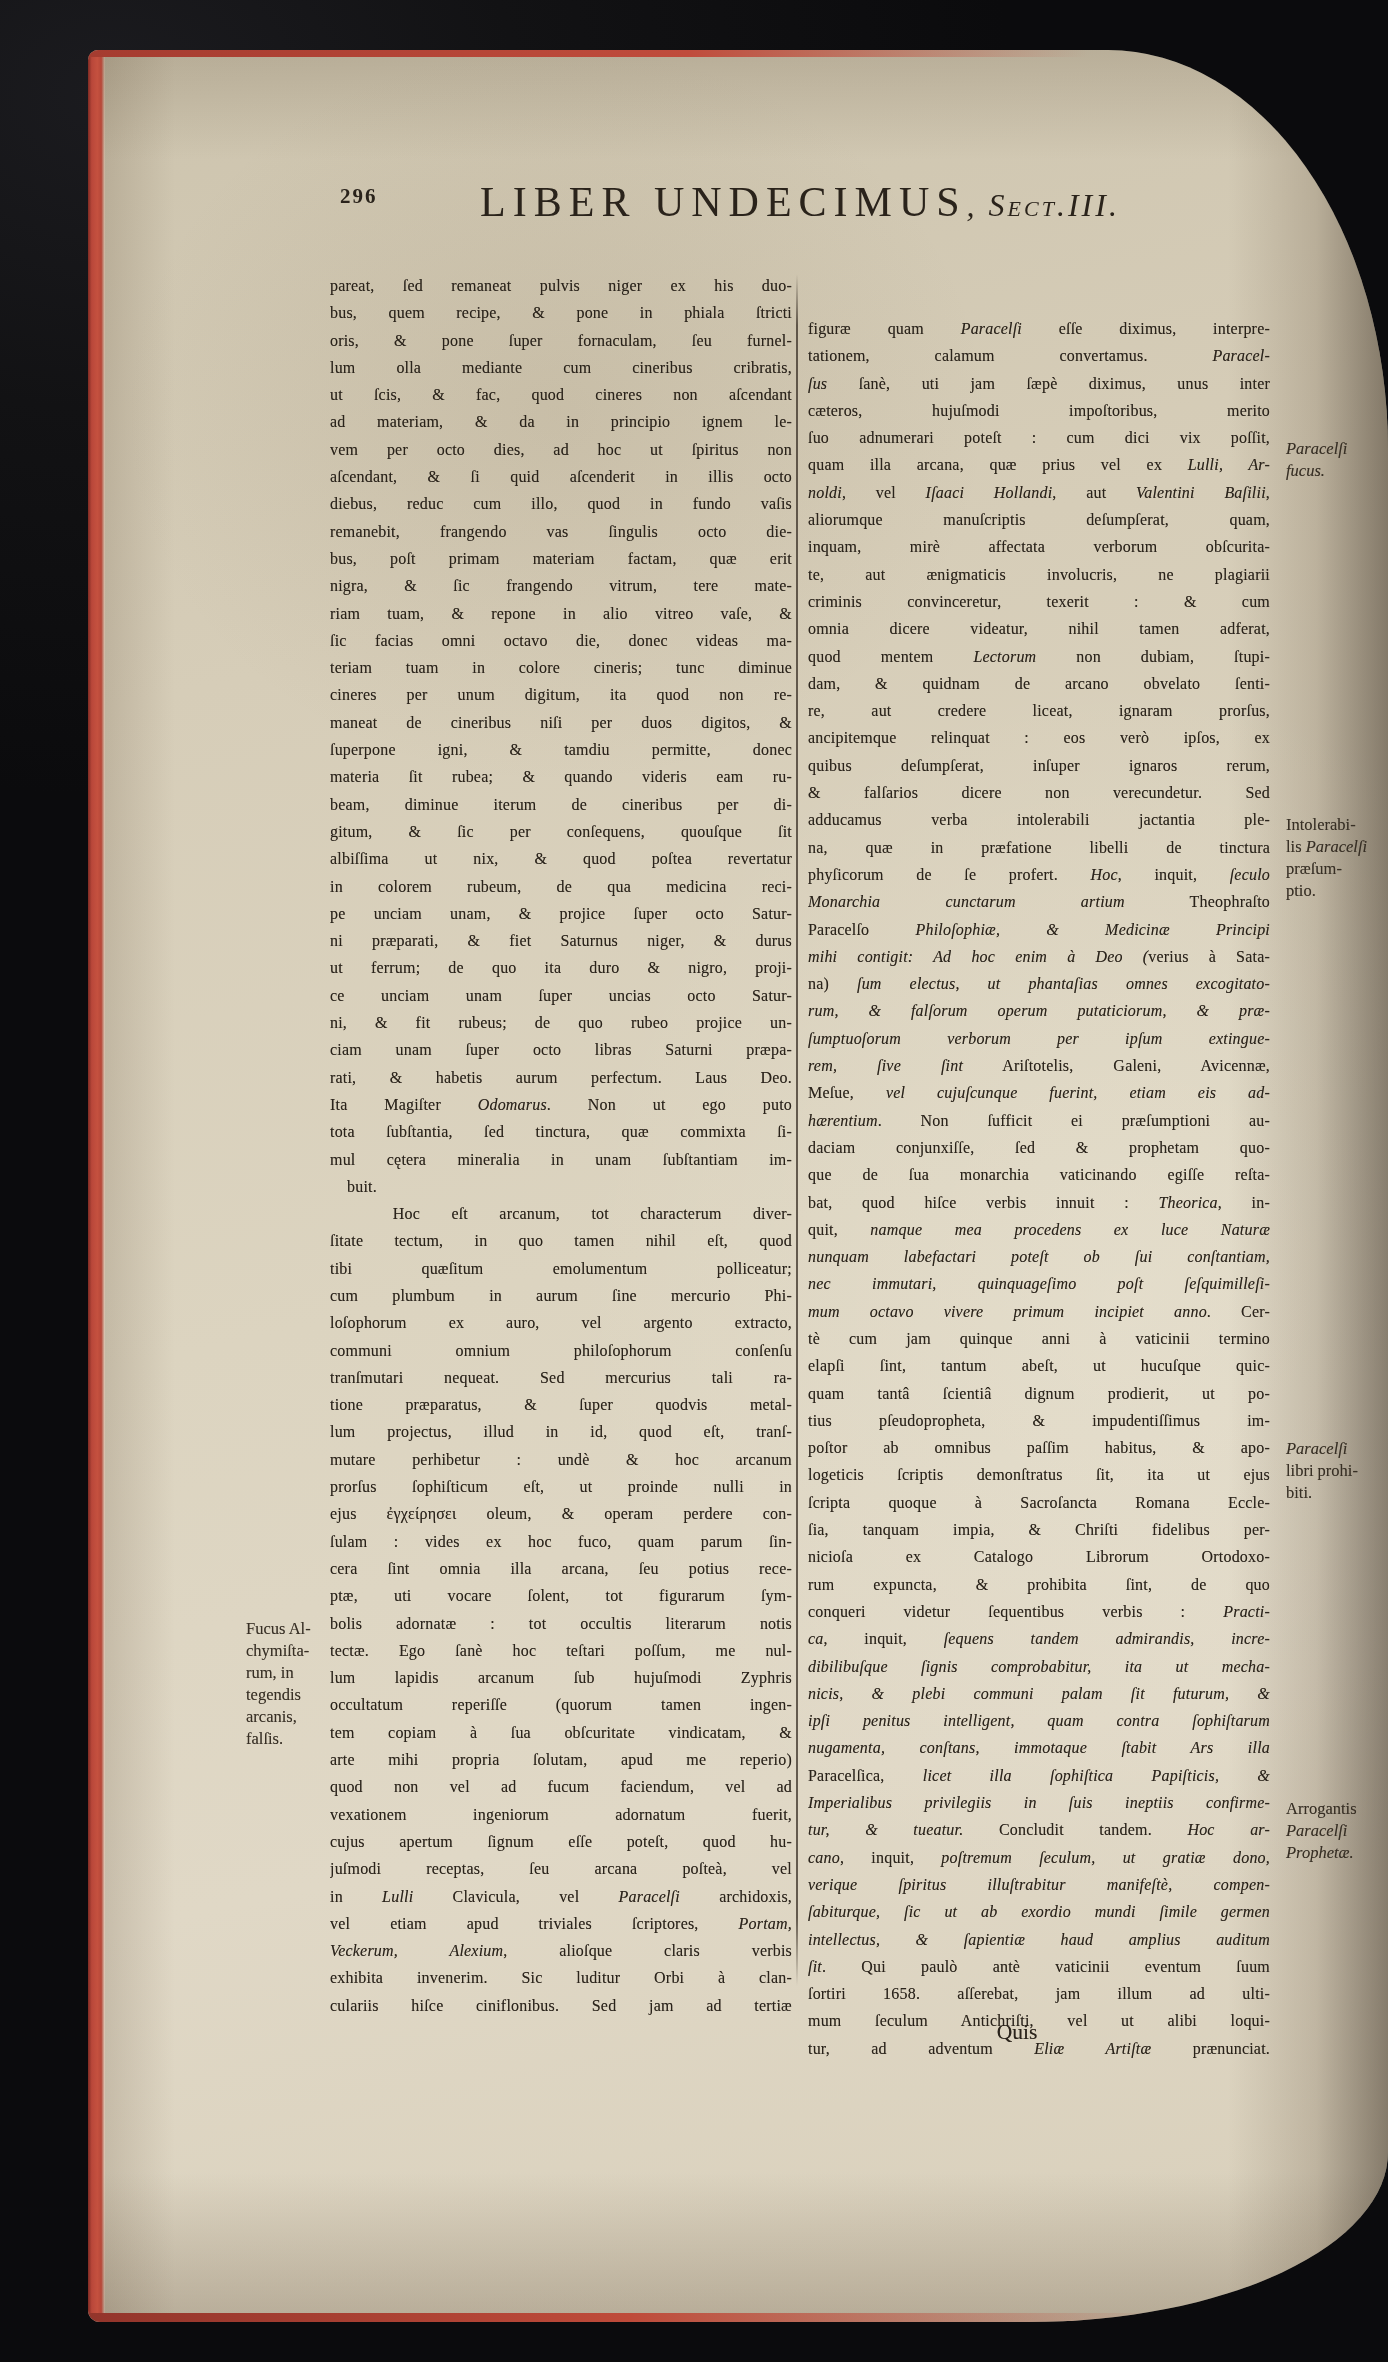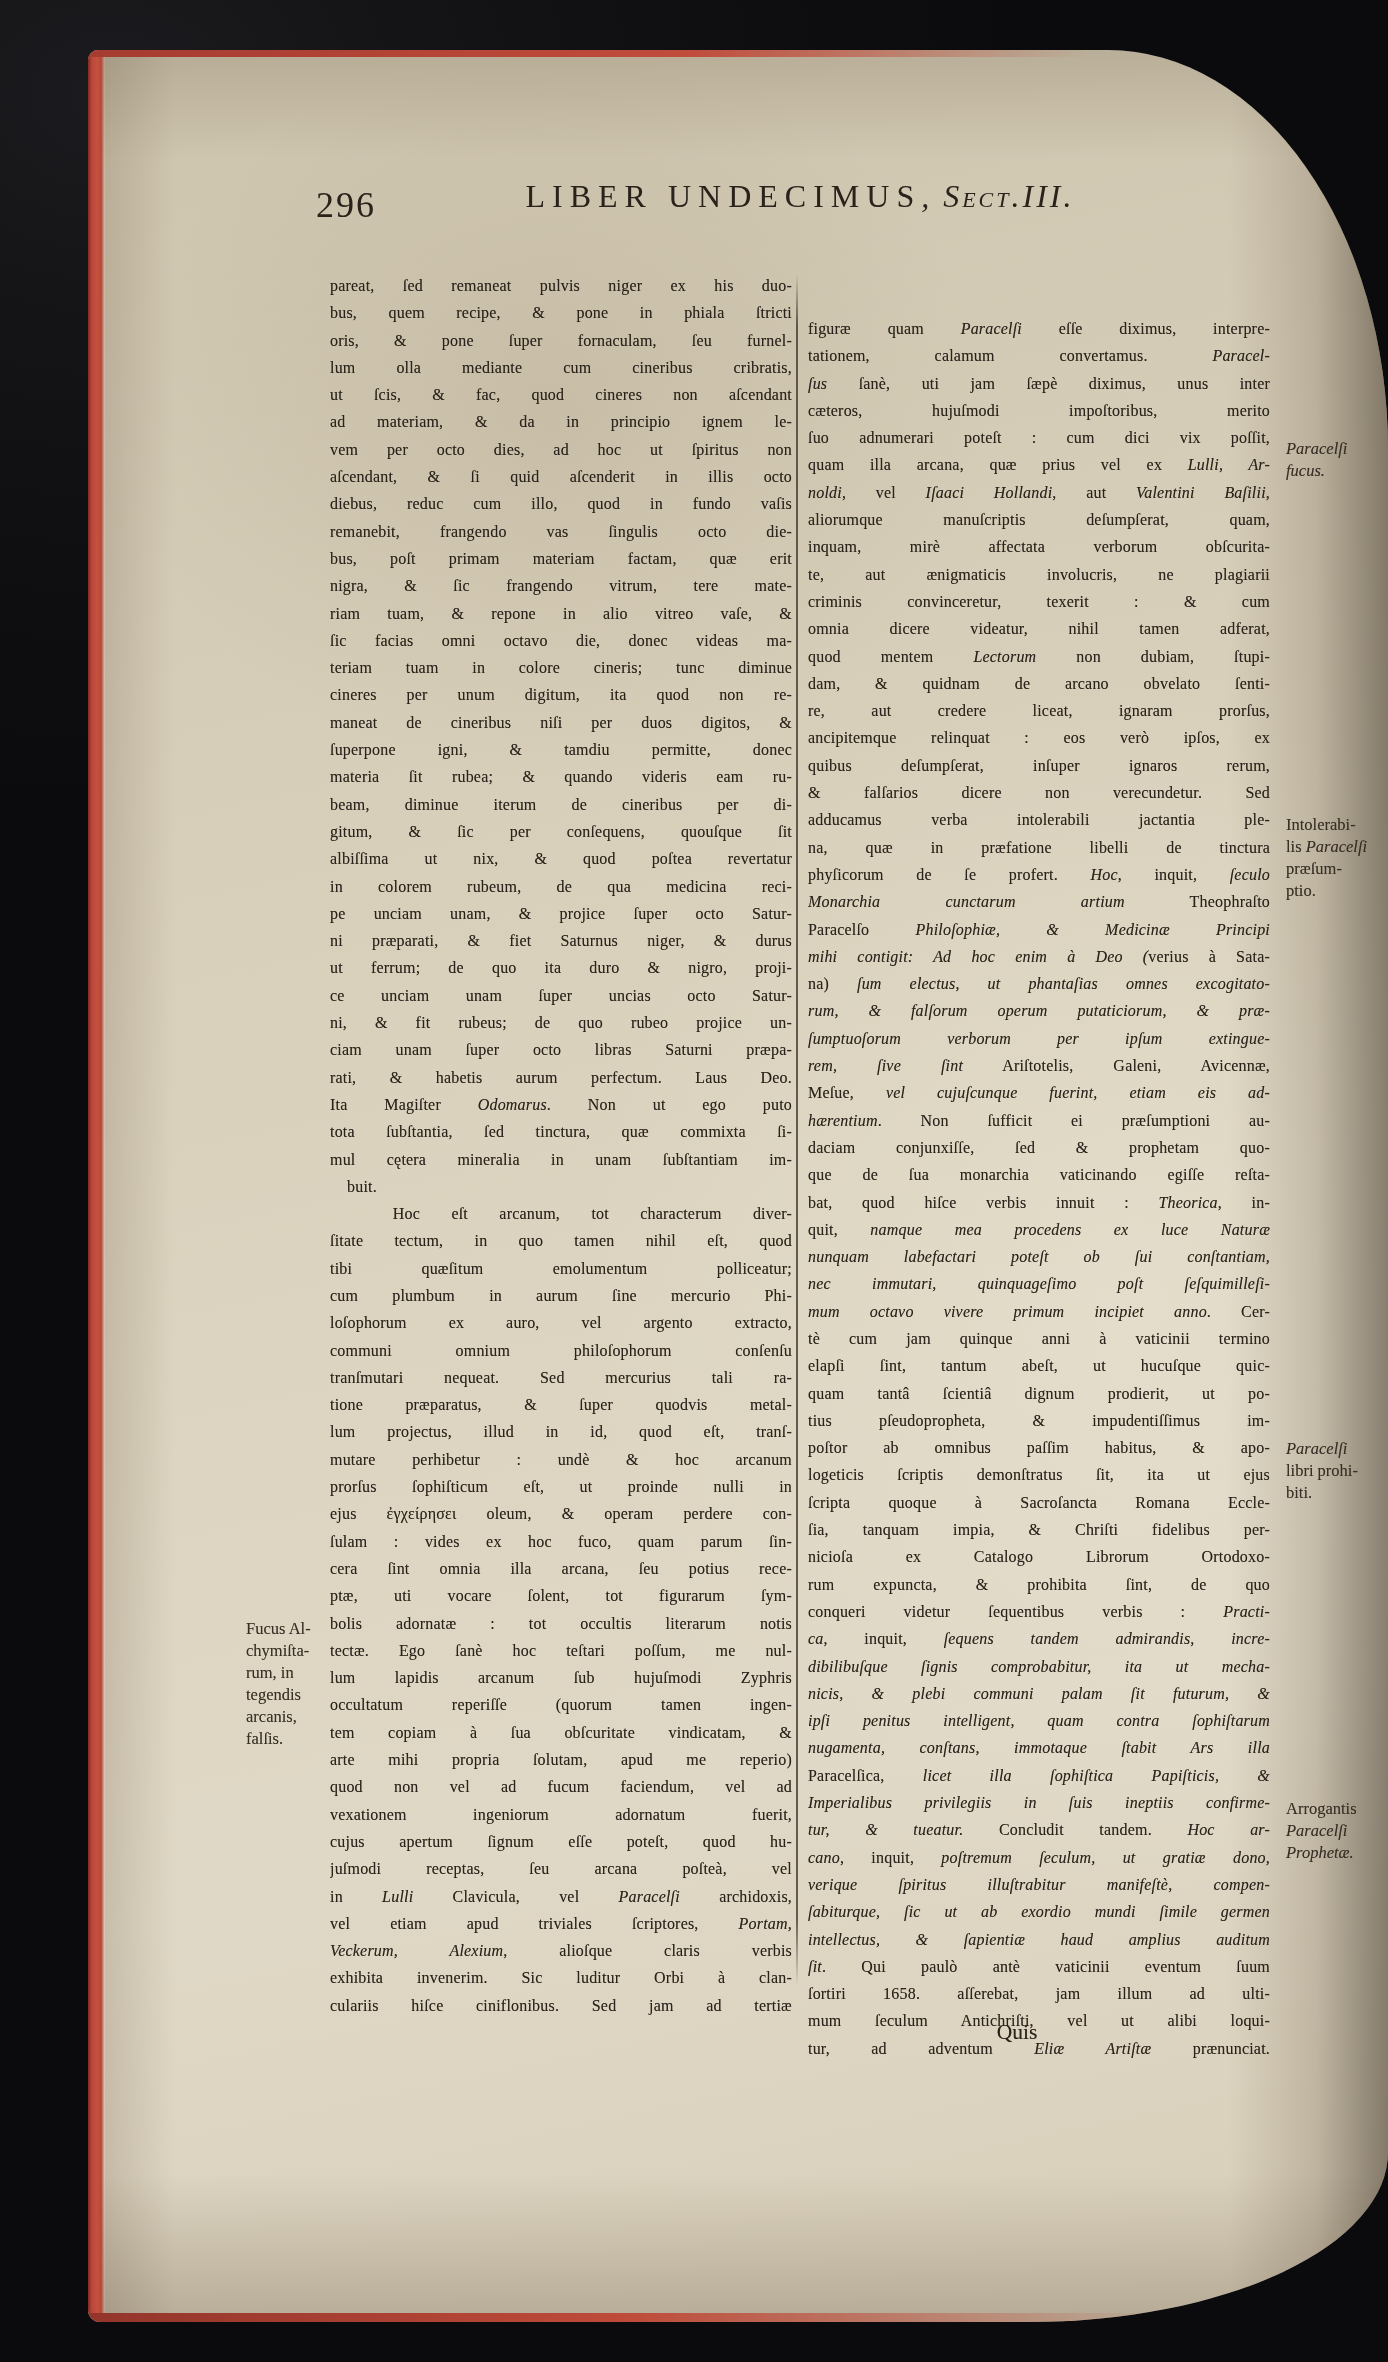--- a/index.html
+++ b/index.html
@@ -29,23 +29,23 @@
   .gutter-shade{position:absolute;left:17px;top:0;bottom:0;width:70px;
     background:linear-gradient(to right,rgba(86,66,44,.18),rgba(86,66,44,0));}
   .curve-shade{position:absolute;right:0;top:0;bottom:0;width:160px;
     background:linear-gradient(to right,rgba(80,62,42,0),rgba(80,62,42,.20) 55%,rgba(48,36,24,.50));}
   .bottom-shade{position:absolute;left:0;right:0;bottom:0;height:150px;
     background:linear-gradient(to top,rgba(80,62,42,.26),rgba(80,62,42,0));}
   .top-shade{position:absolute;left:0;right:0;top:0;height:110px;
     background:linear-gradient(to bottom,rgba(92,76,54,.20),rgba(92,76,54,0));}
 
   .header-row{position:absolute;top:128px;left:0;right:0;height:48px;}
-  .pagenum{position:absolute;left:228px;top:6px;font-size:36px;letter-spacing:2px;}
+  .pagenum{position:absolute;left:252px;top:6px;font-size:21px;letter-spacing:2px;font-weight:bold;}
   .runtitle{position:absolute;left:712px;top:0;transform:translateX(-50%);white-space:nowrap;}
-  .rt-main{font-size:32px;letter-spacing:7px;}
+  .rt-main{font-size:42px;letter-spacing:7px;}
   .rt-sect{font-size:32px;letter-spacing:3px;font-variant:small-caps;font-style:italic;}
 
   .column{position:absolute;width:462px;font-size:16px;letter-spacing:.2px;
     text-shadow:0 0 .6px rgba(42,34,25,.4);}
   .col-left{left:242px;top:222px;}
   .col-right{left:720px;top:222px;margin-top:43px;}
   .column .line{height:27.3px;line-height:27.3px;overflow:hidden;text-align:justify;white-space:pre-wrap;}
   .column .line::after{content:"";display:inline-block;width:100%;height:0;}
   .column .line.nojust{text-align:left;margin-left:17px;}
   .column .line.nojust::after{content:none;}

